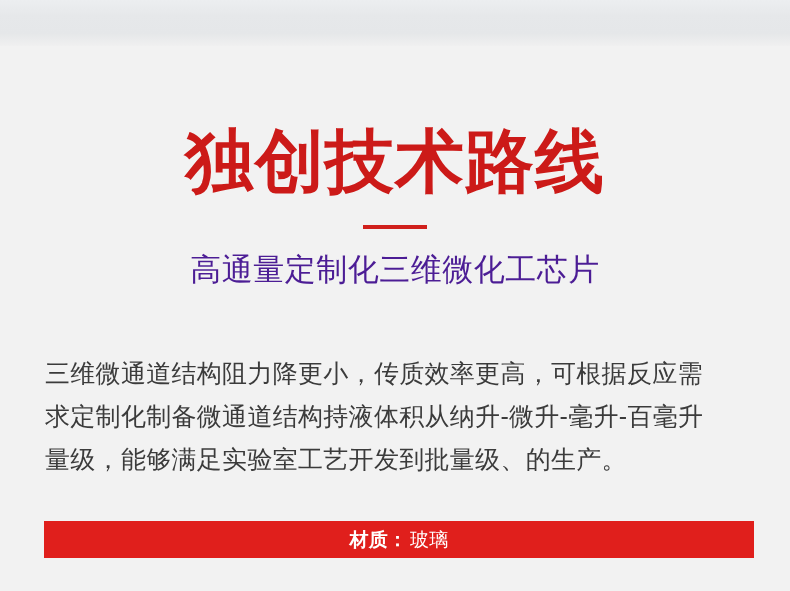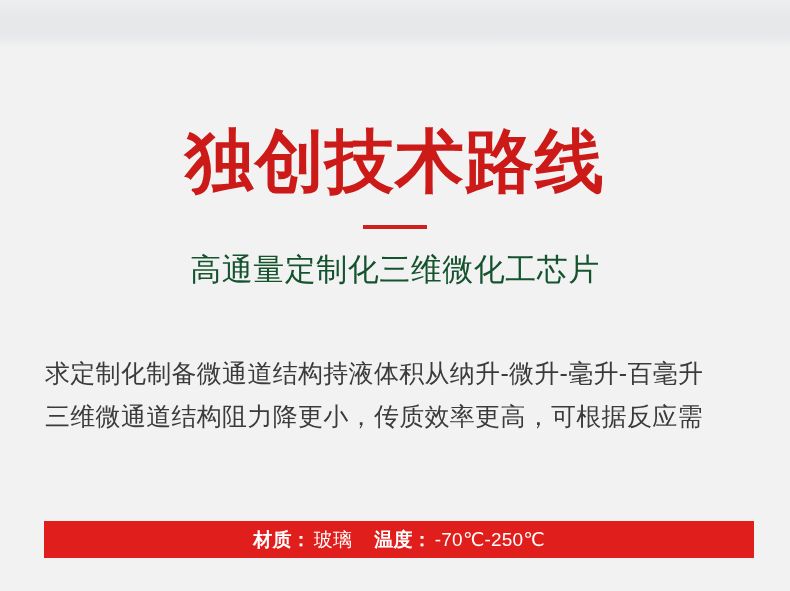--- a/index.html
+++ b/index.html
@@ -67,21 +67,21 @@
   .subtitle {
     position: absolute;
     left: 0;
     top: 249px;
     width: 790px;
     text-align: center;
     font-size: 31px;
     line-height: 42px;
     font-weight: 400;
     letter-spacing: 0.5px;
-    color: #14532d;
+    color: #4c1d95;
     white-space: nowrap;
   }
 
   
   .body-copy {
     position: absolute;
     left: 45px;
     top: 352px;
     width: 706px;
     font-size: 25px;
@@ -135,28 +135,25 @@
 
   <div class="top-gradient"></div>
 
   <div class="headline">独创技术路线</div>
 
   <div class="rule"></div>
 
   <div class="subtitle">高通量定制化三维微化工芯片</div>
 
   <div class="body-copy">
+    <div>三维微通道结构阻力降更小，传质效率更高，可根据反应需</div>
     <div>求定制化制备微通道结构持液体积从纳升-微升-毫升-百毫升</div>
-    <div>三维微通道结构阻力降更小，传质效率更高，可根据反应需</div>
+    <div>量级，能够满足实验室工艺开发到批量级、的生产。</div>
   </div>
 
   <div class="spec-bar">
     <div class="spec-item">
       <span class="spec-label">材质：</span>
       <span class="spec-value">玻璃</span>
     </div>
-    <div class="spec-item">
-      <span class="spec-label">温度：</span>
-      <span class="spec-value">-70℃-250℃</span>
-    </div>
   </div>
 
 </div>
 
 </body></html>

